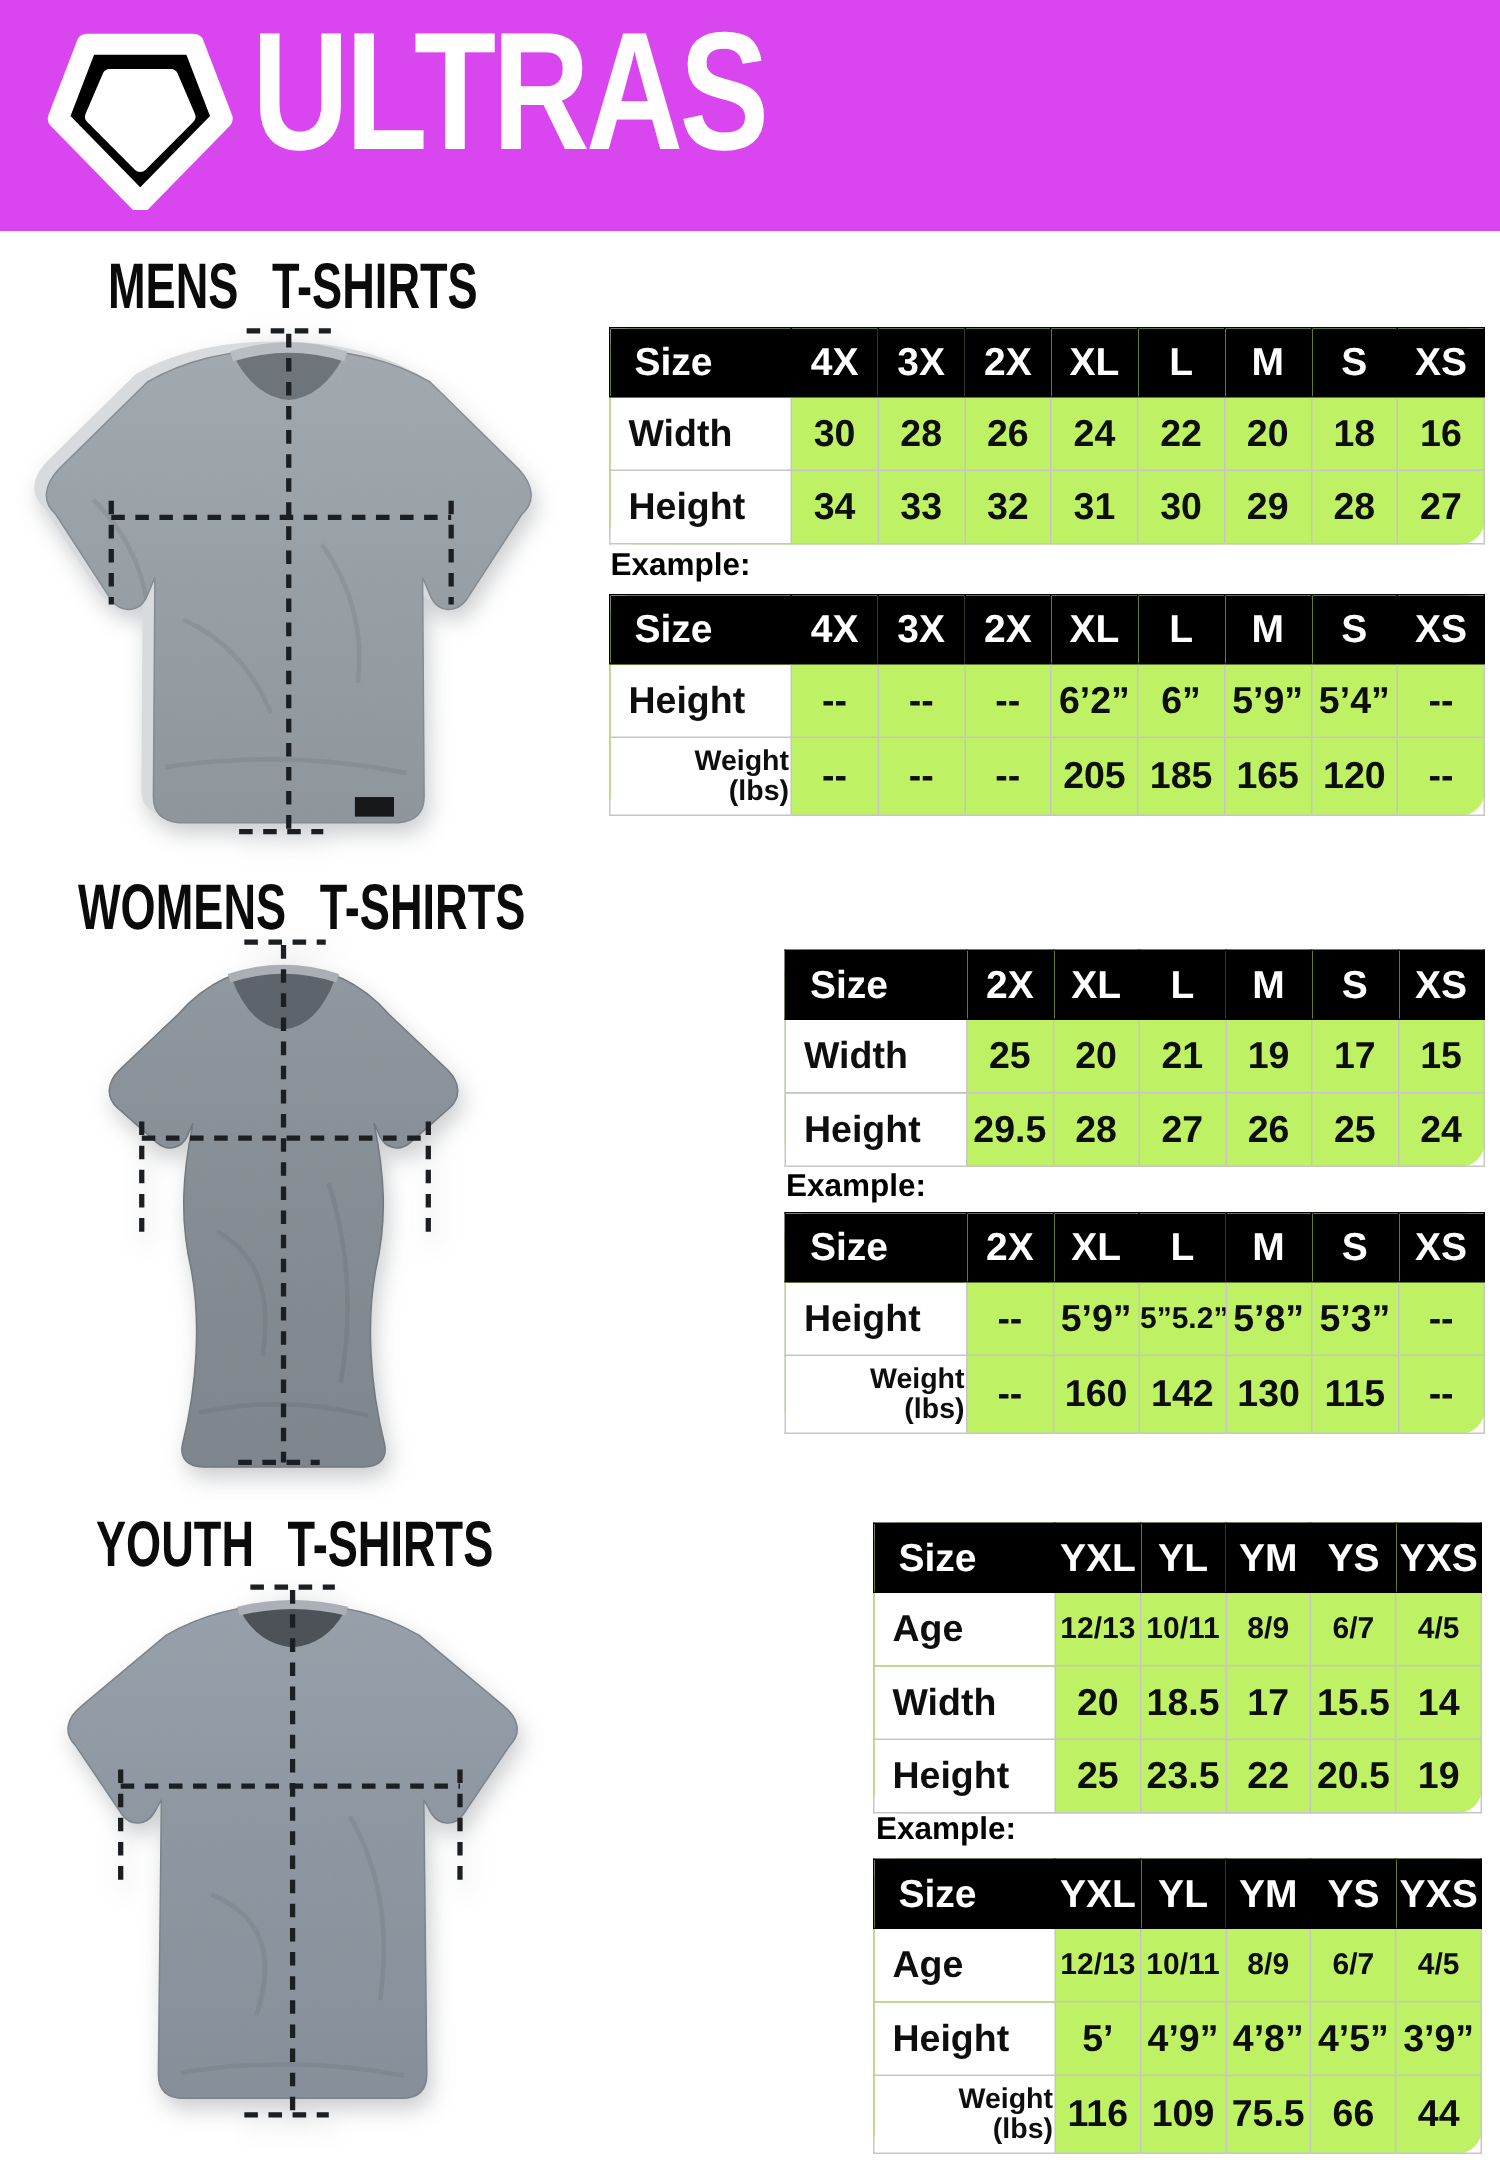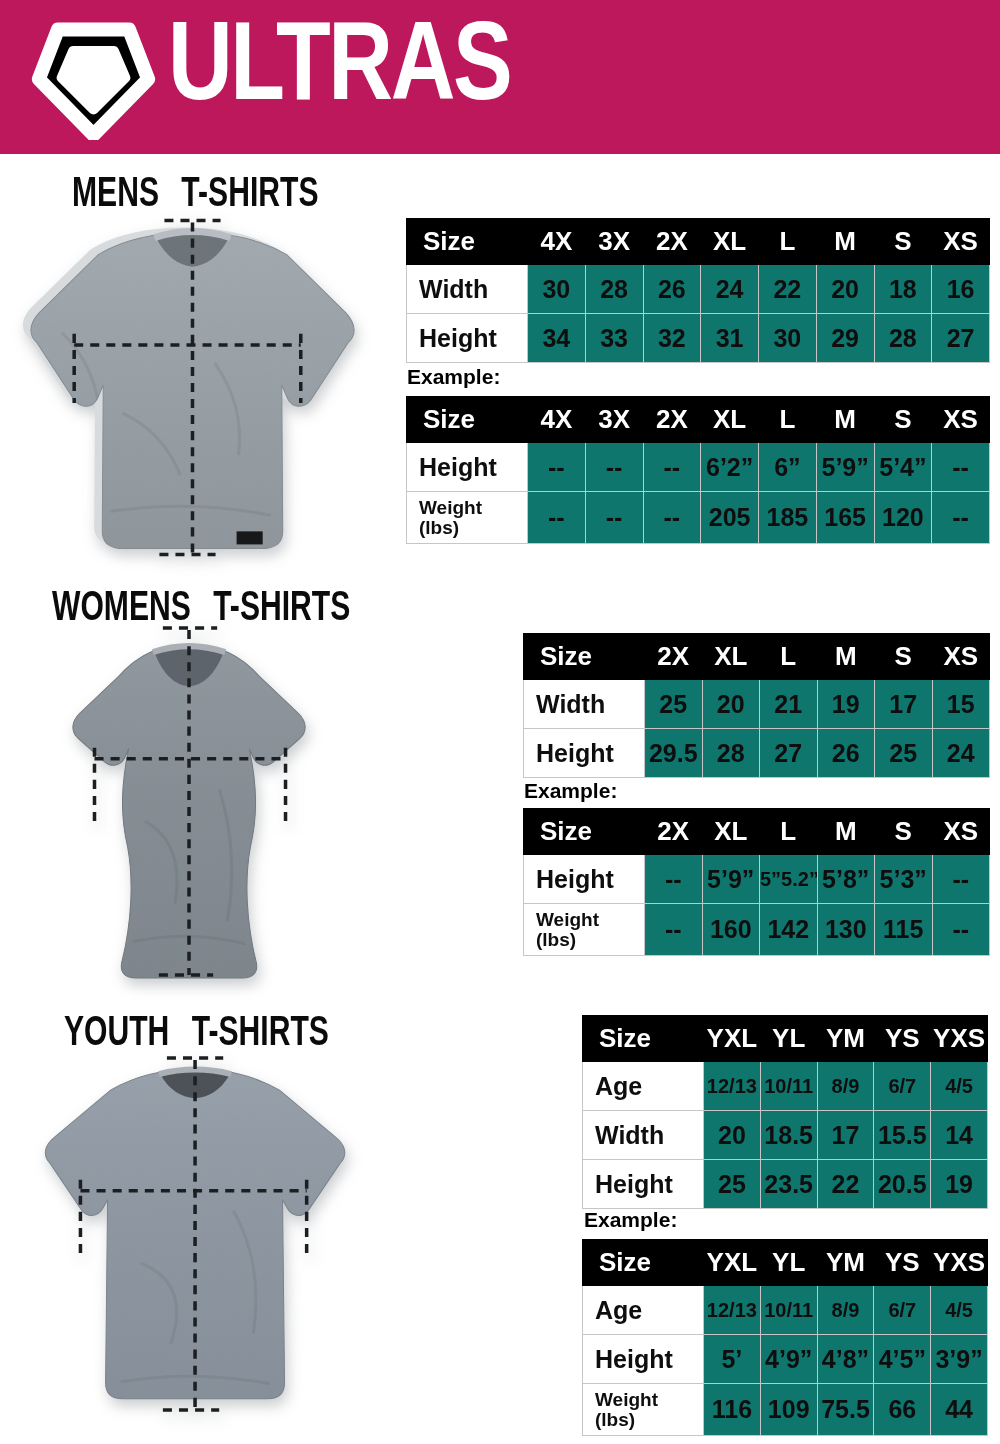--- a/index.html
+++ b/index.html
@@ -1,21 +1,21 @@
 <!DOCTYPE html>
 <html><head>
 <meta charset="utf-8">
 <style>
   html,body{margin:0;padding:0;background:#ffffff;}
   .page{
     position:relative;width:1000px;height:1444px;overflow:hidden;background:#ffffff;
     font-family:"Liberation Sans",sans-serif;
   }
   
-  .topbar{position:absolute;left:0;top:0;width:1000px;height:154px;background:#be185d;}
+  .topbar{position:absolute;left:0;top:0;width:1000px;height:154px;background:#d946ef;}
   .logo{position:absolute;left:30px;top:13px;width:127px;height:127px;}
   .brand{
     position:absolute;left:168px;top:2px;color:#ffffff;font-weight:bold;font-size:112px;
     line-height:1.05;letter-spacing:-3px;transform:scaleX(0.80);transform-origin:left top;
     white-space:nowrap;
   }
   .site{
     position:absolute;left:172px;top:100px;color:#ffffff;font-weight:bold;font-size:34px;
     letter-spacing:1px;white-space:nowrap;
   }
@@ -28,34 +28,34 @@
   .title-mens{left:72px;top:170px;}
   .title-wom{left:52px;top:584px;}
   .title-yth{left:64px;top:1009px;}
   
   .shirt{position:absolute;filter:drop-shadow(3px 7px 7px rgba(70,76,82,0.28));}
   .shirt-mens{left:2px;top:212px;width:386px;height:350px;}
   .shirt-wom{left:36px;top:620px;width:302px;height:370px;}
   .shirt-yth{left:10px;top:1050px;width:347px;height:374px;}
   
   .sizing-table{
-    position:absolute;border-collapse:collapse;table-layout:fixed;background:#0f766e;
+    position:absolute;border-collapse:collapse;table-layout:fixed;background:#bef264;border-radius:17px;
   }
   .sizing-table th,.sizing-table td{
     border:1px solid #c6c6c6;font-weight:bold;vertical-align:middle;overflow:hidden;
   }
   .sizing-table thead th{
     background:#000000;color:#ffffff;border-color:#000000;font-size:26px;
     text-align:center;height:45px;padding:0;
   }
   .sizing-table thead th.corner{text-align:left;padding-left:16px;}
   .sizing-table tbody th{
     text-align:left;padding-left:12px;font-size:25px;height:46px;color:#0e0e0e;background:#ffffff;
   }
-  .sizing-table tbody th.small{font-size:19px;line-height:1.05;}
+  .sizing-table tbody th.small{font-size:19px;line-height:1.05;text-align:right;}
   .sizing-table tbody td{text-align:center;font-size:25px;color:#0e0e0e;padding:0;}
   .sizing-table tbody td.small{font-size:20px;}
   .sizing-table col.first{width:121px;}
   .example tbody tr:last-child{height:52px;}
   .t-mens-1{left:406px;top:218px;width:584px;}
   .t-mens-2{left:406px;top:396px;width:584px;}
   .t-wom-1{left:523px;top:633px;width:467px;}
   .t-wom-2{left:523px;top:808px;width:467px;}
   .t-yth-1{left:582px;top:1015px;width:406px;}
   .t-yth-2{left:582px;top:1239px;width:406px;}

